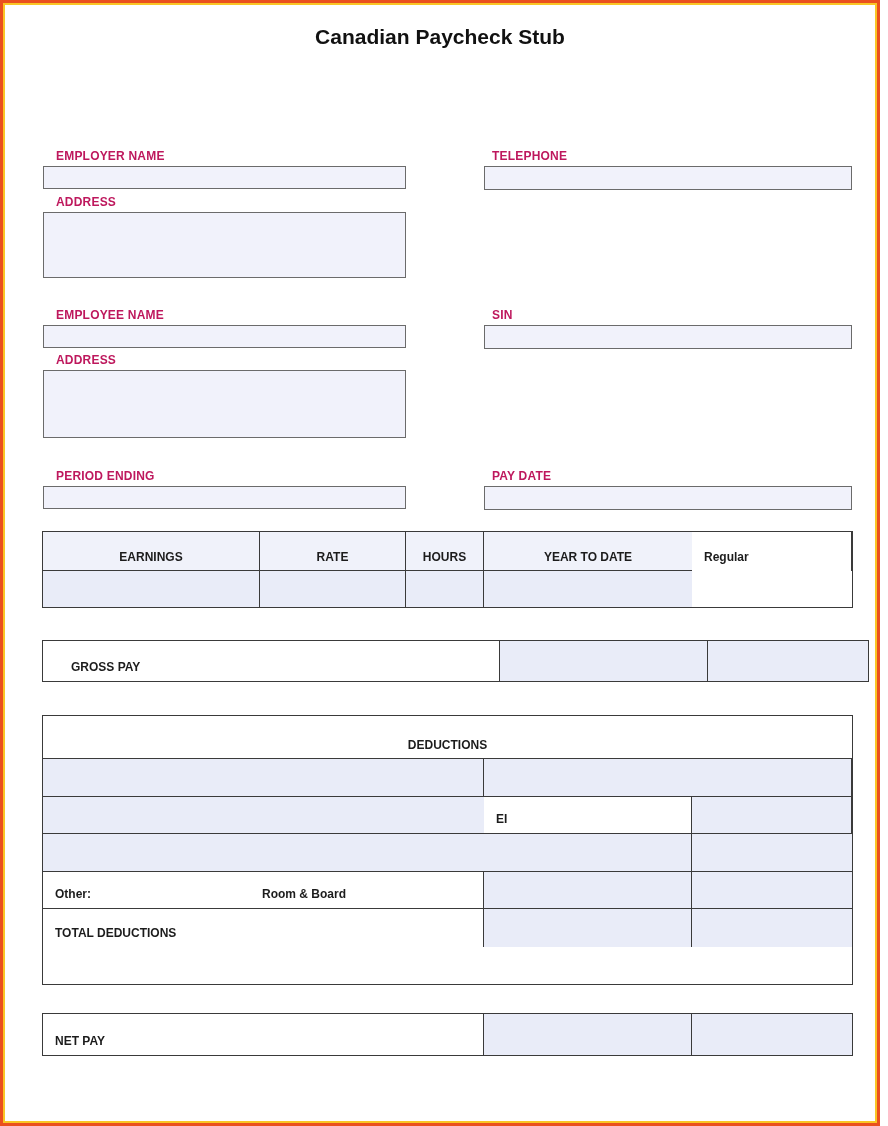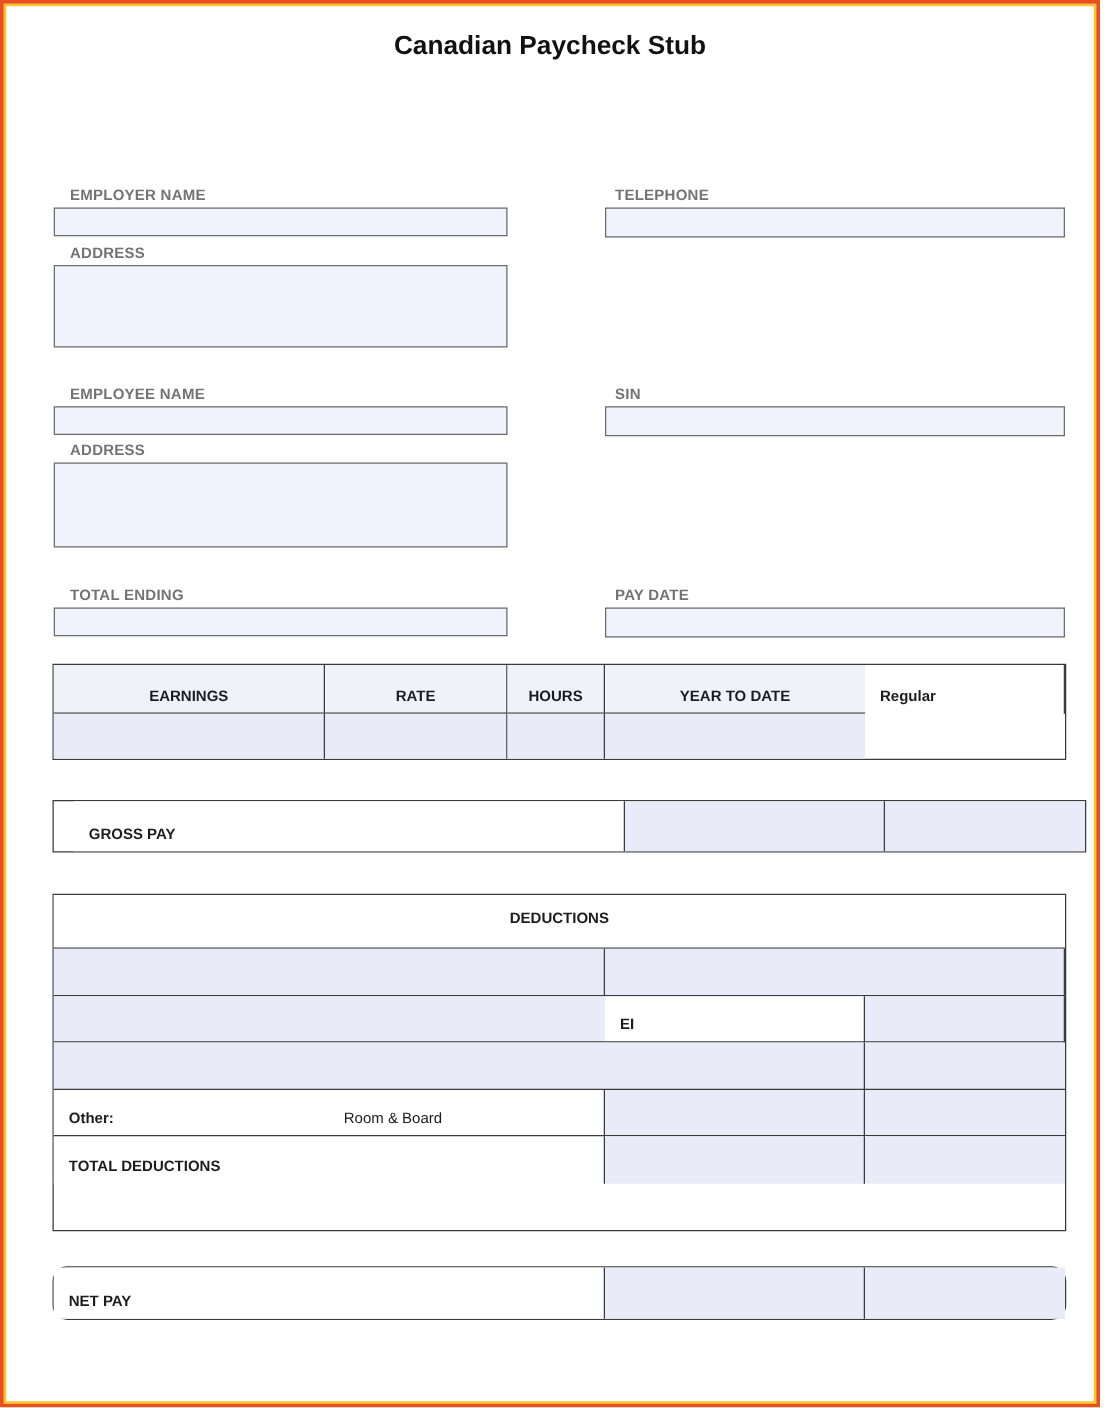--- a/index.html
+++ b/index.html
@@ -12,21 +12,21 @@
     box-shadow: inset 0 0 0 2px #f9c625;
     font-family:"Liberation Sans", sans-serif;
     color:#151515;
     overflow:hidden;
   }
   .title{
     position:absolute;top:22px;left:0;right:0;margin:0;
     text-align:center;font-size:21px;font-weight:bold;color:#111;
   }
   .lbl{
-    position:absolute;font-size:12px;font-weight:bold;color:#737373;
+    position:absolute;font-size:12px;font-weight:bold;color:#be185d;
     letter-spacing:0.2px;white-space:nowrap;
   }
   .box{
     position:absolute;box-sizing:border-box;
     background:#f1f2fb;border:1px solid #6b6b6b;
     font:12px "Liberation Sans", sans-serif;color:#111;
     padding:2px 5px;resize:none;outline:none;
   }
   .tbl{
     position:absolute;display:grid;
@@ -39,25 +39,25 @@
     padding:0 0 7px 0;
   }
   .br{border-right:1px solid #3a3a3a;}
   .bb{border-bottom:1px solid #3a3a3a;}
   .head{justify-content:center;background:#f0f2fa;padding-bottom:6px;}
   .label-cell{padding-left:12px;background:#fff;}
   .shade{background:#e9ecf8;}
   .earnings{grid-template-columns:217px 146px 78px 208px 160px;grid-template-rows:39px 36px;}
   .grossnet{grid-template-columns:441px 208px 160px;}
   .gross{grid-template-rows:40px;padding-left:16px;}
-  .net{grid-template-rows:41px;border-radius:12px;}
+  .net{grid-template-rows:41px;}
   .deductions{grid-template-columns:441px 208px 160px;grid-template-rows:43px repeat(6,37.5px);}
-  .span-all{grid-column:1 / -1;justify-content:center;background:#fff;padding-bottom:17px;padding-left:0;}
+  .span-all{grid-column:1 / -1;justify-content:center;background:#fff;padding-bottom:6px;padding-left:0;}
   .rel{position:relative;}
-  .note{position:absolute;left:232px;bottom:7px;font-weight:normal;}
+  .note{position:absolute;left:219px;bottom:7px;font-weight:bold;}
 </style>
 </head>
 <body>
 
 <div class="page">
 
   <h1 class="title">Canadian Paycheck Stub</h1>
 
   <span class="lbl" style="top:146px;left:53px">EMPLOYER NAME</span>
   <input class="box" style="top: 163px; left: 40px; width: 363px; height: 23px;" value="">
@@ -70,21 +70,21 @@
 
   <span class="lbl" style="top:305px;left:53px">EMPLOYEE NAME</span>
   <input class="box" style="top: 322px; left: 40px; width: 363px; height: 23px;" value="">
 
   <span class="lbl" style="top:305px;left:489px">SIN</span>
   <input class="box" style="top: 322px; left: 481px; width: 368px; height: 24px;" value="">
 
   <span class="lbl" style="top:350px;left:53px">ADDRESS</span>
   <textarea class="box" style="top: 367px; left: 40px; width: 363px; height: 68px;"></textarea>
 
-  <span class="lbl" style="top:466px;left:53px">TOTAL ENDING</span>
+  <span class="lbl" style="top:466px;left:53px">PERIOD ENDING</span>
   <input class="box" style="top: 483px; left: 40px; width: 363px; height: 23px;" value="">
 
   <span class="lbl" style="top:466px;left:489px">PAY DATE</span>
   <input class="box" style="top: 483px; left: 481px; width: 368px; height: 24px;" value="">
 
   <div class="tbl earnings" style="top:528px;left:39px">
     <div class="cell head br bb">EARNINGS</div>
     <div class="cell head br bb">RATE</div>
     <div class="cell head br bb">HOURS</div>
     <div class="cell head bb">YEAR TO DATE</div>

